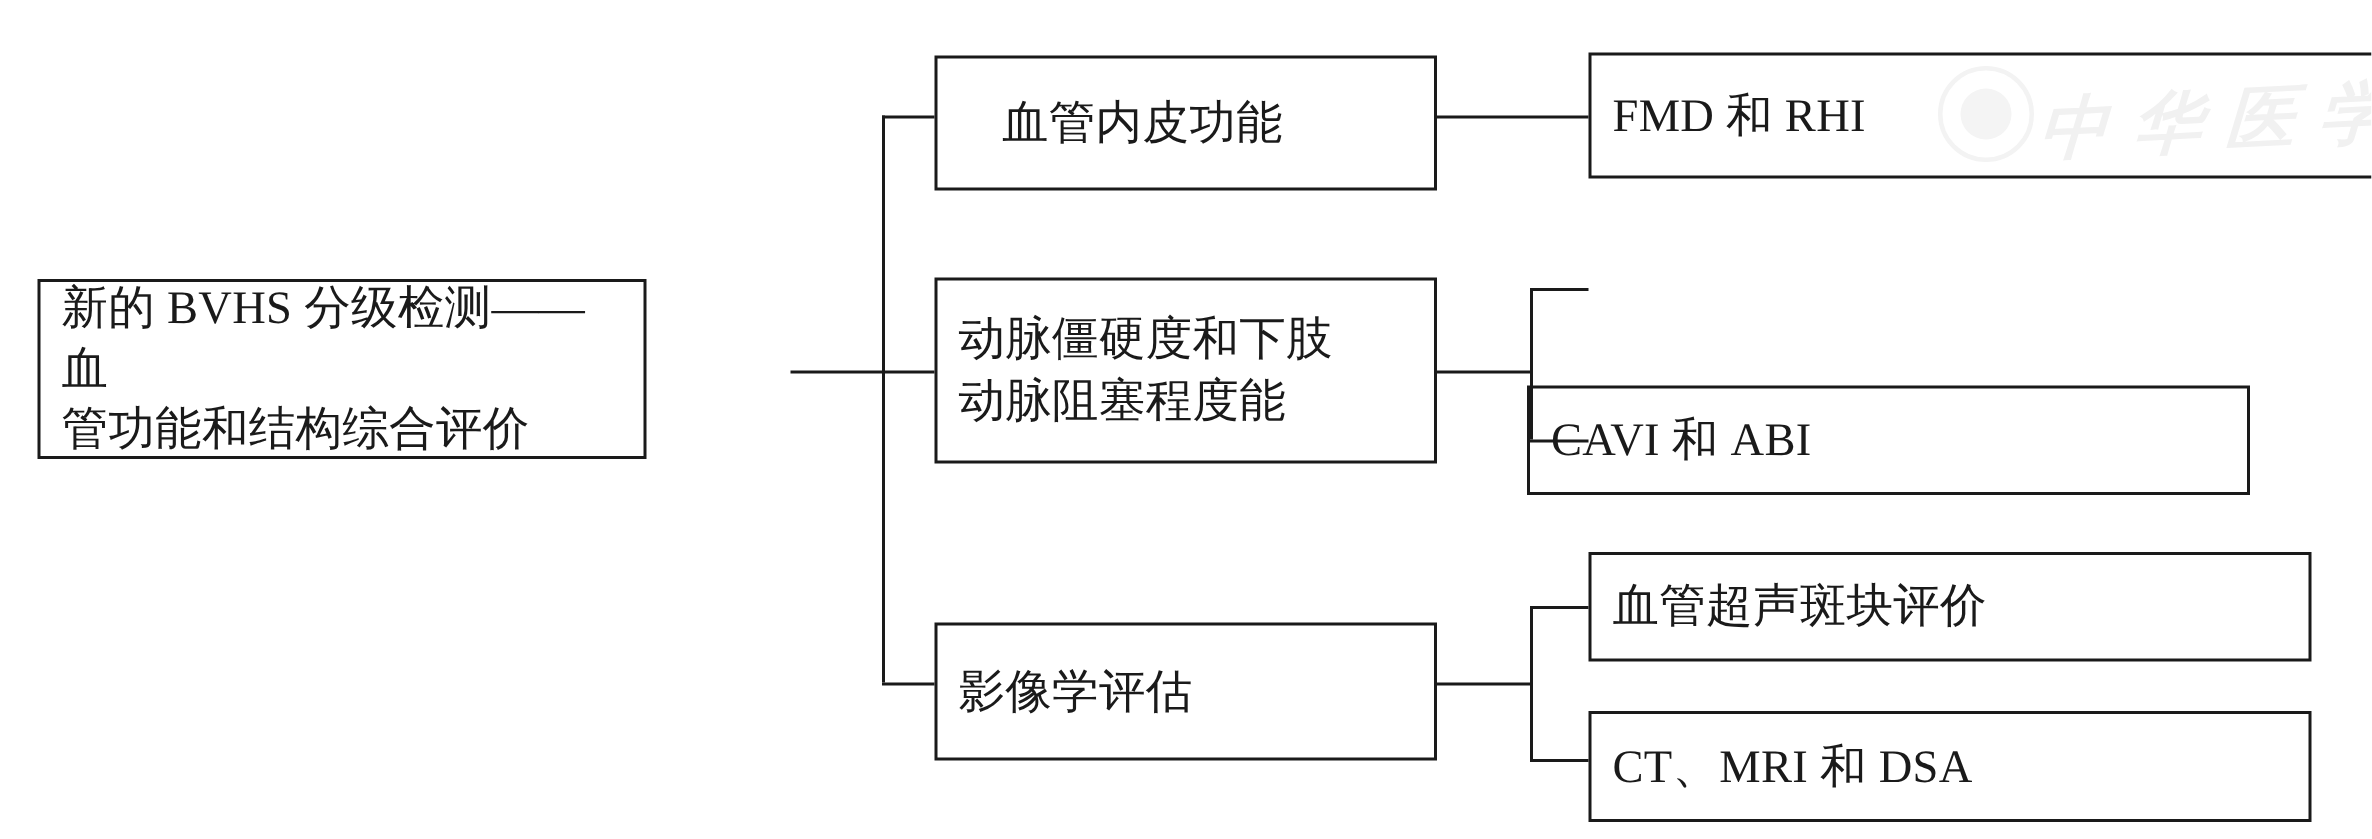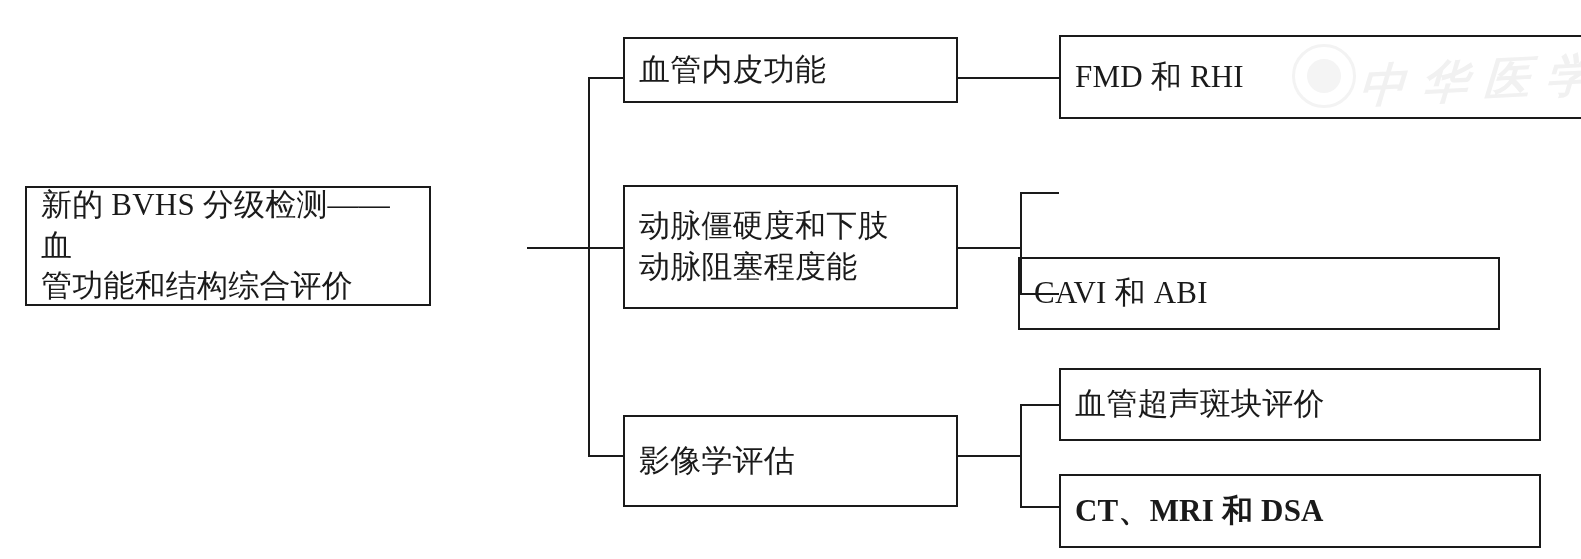--- a/index.html
+++ b/index.html
@@ -110,21 +110,21 @@
   </div>
 
   <div class="hline" style="left:527px; top:247px; width:61px;"></div>
 
   <div class="vline" style="left:588px; top:77px; height:378px;"></div>
 
   <div class="hline" style="left:588px; top:77px; width:35px;"></div>
   <div class="hline" style="left:588px; top:247px; width:35px;"></div>
   <div class="hline" style="left:588px; top:455px; width:35px;"></div>
 
-  <div class="node" style="left:623px; top:37px; width:335px; height:66px;">
+  <div class="node" style="left:623px; top:37px; width:335px; height:90px;padding-left:29px;">
     <span class="node-text">血管内皮功能</span>
   </div>
 
   <div class="node" style="left:623px; top:185px; width:335px; height:124px;align-items:center;">
     <span class="node-text">动脉僵硬度和下肢
 动脉阻塞程度能</span>
   </div>
 
   <div class="node" style="left:623px; top:415px; width:335px; height:92px;">
     <span class="node-text">影像学评估</span>
@@ -148,17 +148,17 @@
 
 
   <div class="node" style="left:1018px; top:257px; width:482px; height:73px;">
     <span class="node-text">CAVI 和 ABI</span>
   </div>
 
   <div class="node" style="left:1059px; top:368px; width:482px; height:73px;">
     <span class="node-text">血管超声斑块评价</span>
   </div>
 
-  <div class="node" style="left:1059px; top:474px; width:482px; height:74px;font-weight:bold;">
+  <div class="node" style="left:1059px; top:474px; width:482px; height:74px;">
     <span class="node-text">CT、MRI 和 DSA</span>
   </div>
 
 </div>
 
 </body></html>

